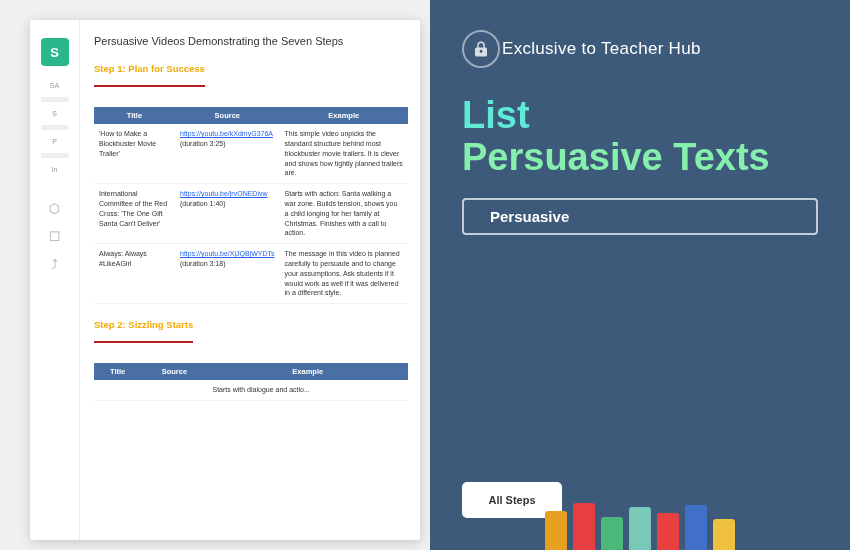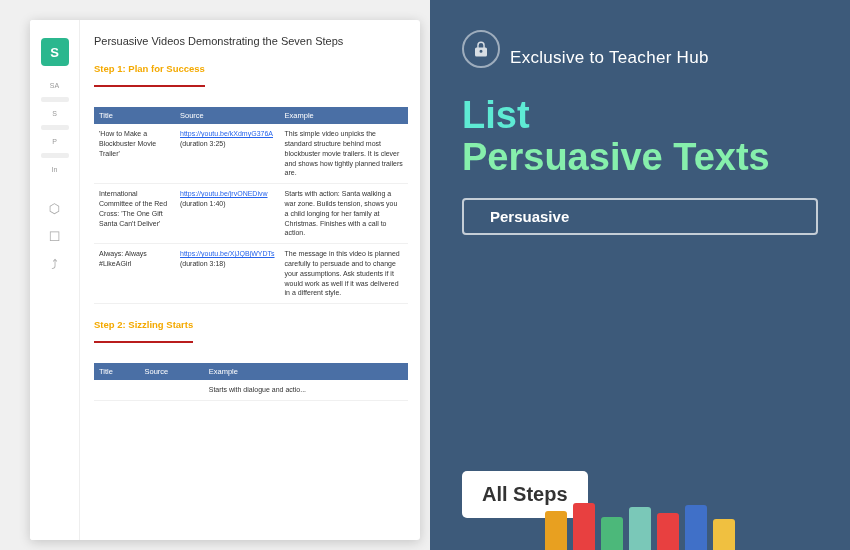--- a/index.html
+++ b/index.html
@@ -116,22 +116,22 @@
       width: 100%;
       border-collapse: collapse;
       margin-bottom: 10px;
     }
 
     .doc-table th {
       background: #4a6fa5;
       color: #fff;
       font-size: 7.5px;
       padding: 4px 5px;
-      text-align: left;
-      font-weight: 400;
+      text-align: center;
+      font-weight: 700;
     }
 
     .doc-table td {
       font-size: 7px;
       color: #333;
       padding: 5px 5px;
       vertical-align: top;
       border-bottom: 1px solid #f0f0f0;
       line-height: 1.4;
     }
@@ -148,22 +148,22 @@
       background: #3d5a7a;
       display: flex;
       flex-direction: column;
       padding: 30px 32px 20px 32px;
       position: relative;
       overflow: hidden;
     }
 
     .exclusive-badge {
       display: flex;
-      align-items: flex-end;
-      gap: 10px;
+      align-items: center;
+      gap: 2px;
       margin-bottom: 28px;
     }
 
     .lock-icon-circle {
       width: 38px;
       height: 38px;
       border-radius: 50%;
       background: transparent;
       border: 2px solid rgba(255,255,255,0.5);
       display: flex;
@@ -218,21 +218,21 @@
       gap: 10px;
       margin-top: auto;
       margin-bottom: 12px;
     }
 
     .action-btn {
       background: #fff;
       color: #333;
       border: none;
       border-radius: 5px;
-      font-size: 20px;
+      font-size: 11px;
       font-weight: 600;
       padding: 12px 20px;
       cursor: pointer;
       min-width: 100px;
       text-align: center;
     }
 
     
     .pencil-decoration {
       position: absolute;

